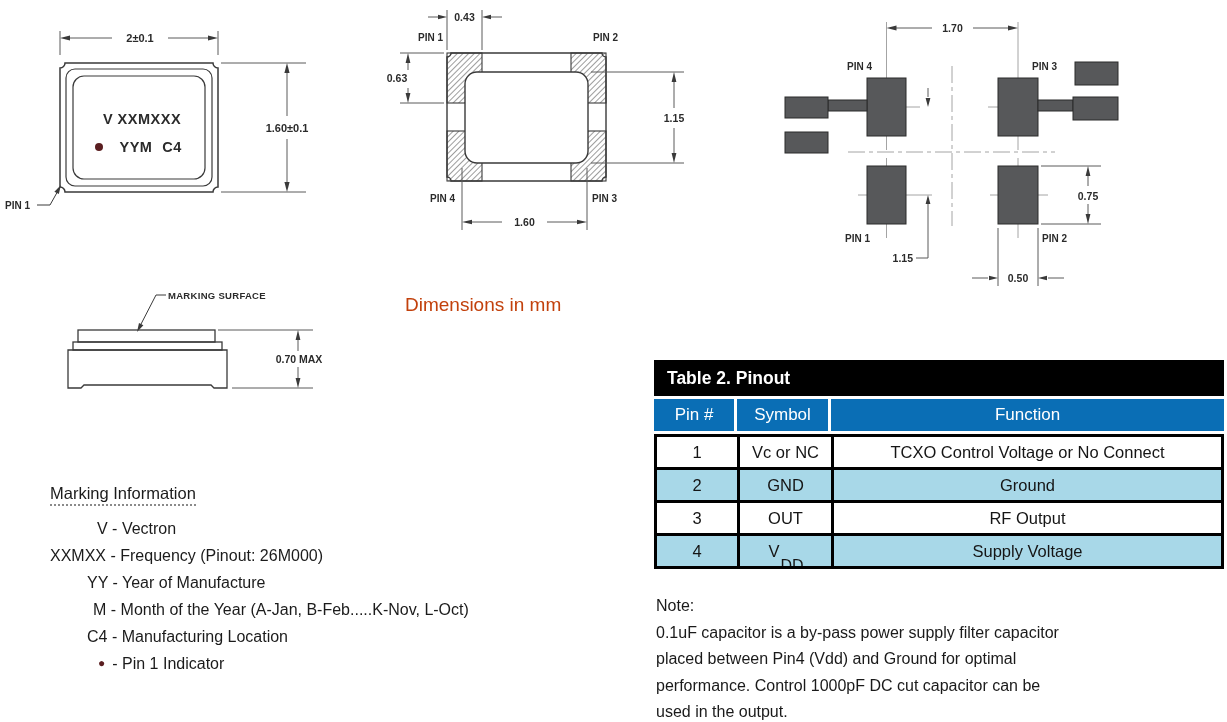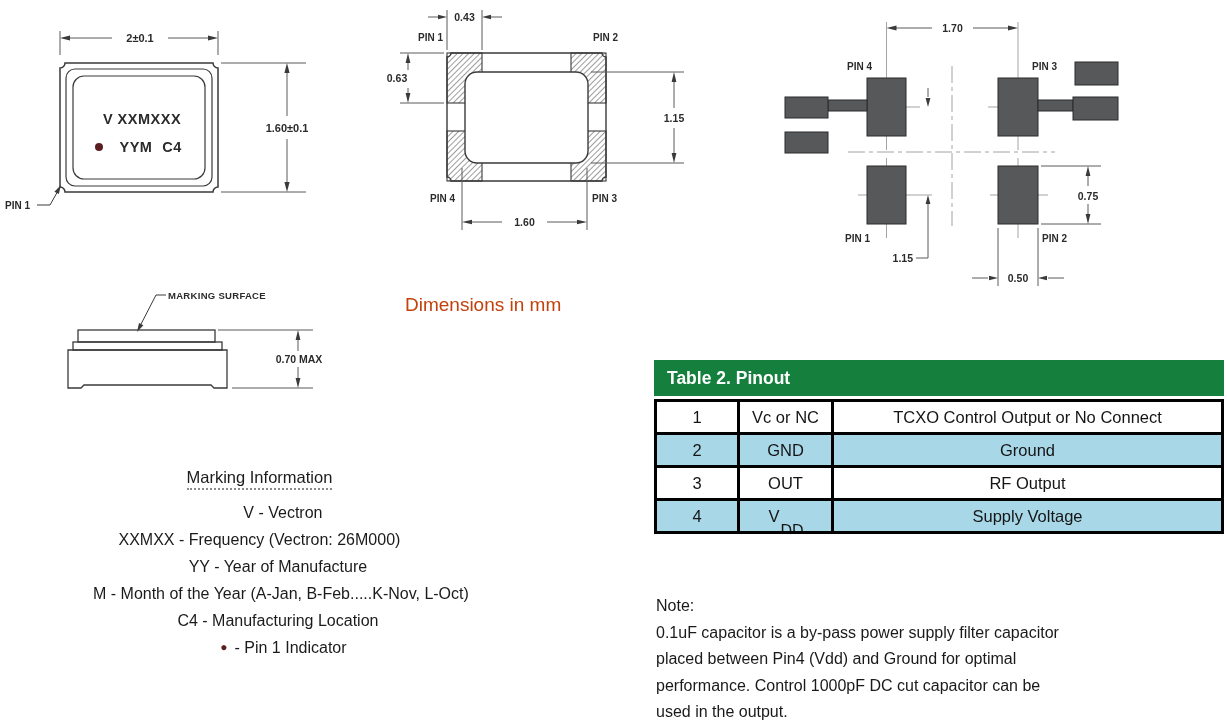--- a/index.html
+++ b/index.html
@@ -5,33 +5,33 @@
   html,body{margin:0;padding:0;background:#fff;}
   .canvas{position:relative;width:1227px;height:722px;background:#fff;overflow:hidden;
           font-family:"Liberation Sans",sans-serif;color:#1a1a1a;}
   .abs{position:absolute;}
   svg text{font-family:"Liberation Sans",sans-serif;font-weight:bold;fill:#2b2b2b;}
 
   
   .dims-note{left:405px;top:294px;font-size:19px;color:#c2410c;}
 
   
-  .marking{left:30px;top:468px;font-size:16px;color:#1b1b1b;text-align:center;}
+  .marking{left:30px;top:484px;font-size:16px;color:#1b1b1b;}
   .marking-title{margin-left:20px;display:inline-block;border-bottom:2px dotted #8a8a8a;
                  padding-bottom:1px;font-size:16.5px;}
   .marking-lines{margin-top:9px;}
   .marking-line{height:27px;line-height:27px;white-space:pre;}
   .ml-0{padding-left:67px;margin-top:8px;} .ml-1{padding-left:20px;} .ml-2{padding-left:57px;}
   .ml-3{padding-left:63px;} .ml-4{padding-left:57px;}
   .marking-indicator{height:27px;line-height:27px;padding-left:68px;}
   .indicator-dot{color:#5a1e20;font-size:12px;vertical-align:2px;margin-right:7px;}
 
   
   .pinout{left:654px;top:360px;width:570px;}
-  .tbl-title{background:#15803d;color:#fff;font-weight:bold;font-size:17.5px;
+  .tbl-title{background:#000000;color:#fff;font-weight:bold;font-size:17.5px;
              height:36px;line-height:36px;padding-left:13px;box-sizing:border-box;margin-bottom:3px;}
   .tbl-head{display:grid;grid-template-columns:83px 94px 1fr;margin-bottom:3px;}
   .hcell{background:#0a6eb5;color:#fff;font-size:17px;height:32px;line-height:32px;text-align:center;}
   .hcell.b{border-right:3px solid #fff;}
   .tbl-body{border:3px solid #000;}
   .trow{display:grid;grid-template-columns:83px 94px 1fr;height:30px;border-bottom:3px solid #000;}
   .trow:last-child{border-bottom:none;}
   .tcell{font-size:16.5px;color:#151515;text-align:center;line-height:30px;height:30px;overflow:hidden;}
   .tcell.b{border-right:3px solid #000;}
   .row-alt{background:#a8d8e8;}
@@ -220,37 +220,42 @@
     <rect x="214" y="66" width="70" height="15" fill="#fff"></rect>
     <text x="249" y="78" text-anchor="middle" font-size="10.5">0.70 MAX</text>
   </svg>
 
   <div class="abs dims-note">Dimensions in mm</div>
 
   <div class="abs marking">
     <span class="marking-title">Marking Information</span>
     <div class="marking-lines">
       <div class="marking-line ml-0">V - Vectron</div>
-      <div class="marking-line ml-1">XXMXX - Frequency (Vectron: 26M000)</div>
+      <div class="marking-line ml-1">XXMXX - Frequency (Pinout: 26M000)</div>
       <div class="marking-line ml-2">YY - Year of Manufacture</div>
       <div class="marking-line ml-3">M - Month of the Year (A-Jan, B-Feb.....K-Nov, L-Oct)</div>
       <div class="marking-line ml-4">C4 - Manufacturing Location</div>
       <div class="marking-indicator">
         <span class="indicator-dot">●</span><span>- Pin 1 Indicator</span>
       </div>
     </div>
   </div>
 
   <div class="abs pinout">
     <div class="tbl-title">Table 2. Pinout</div>
+    <div class="tbl-head">
+      <div class="hcell b">Pin #</div>
+      <div class="hcell b">Symbol</div>
+      <div class="hcell">Function</div>
+    </div>
     <div class="tbl-body">
       <div class="trow row-plain">
         <div class="tcell b">1</div>
         <div class="tcell b">Vc or NC</div>
-        <div class="tcell">TCXO Control Output or No Connect</div>
+        <div class="tcell">TCXO Control Voltage or No Connect</div>
       </div>
       <div class="trow row-alt">
         <div class="tcell b">2</div>
         <div class="tcell b">GND</div>
         <div class="tcell">Ground</div>
       </div>
       <div class="trow row-plain">
         <div class="tcell b">3</div>
         <div class="tcell b">OUT</div>
         <div class="tcell">RF Output</div>

